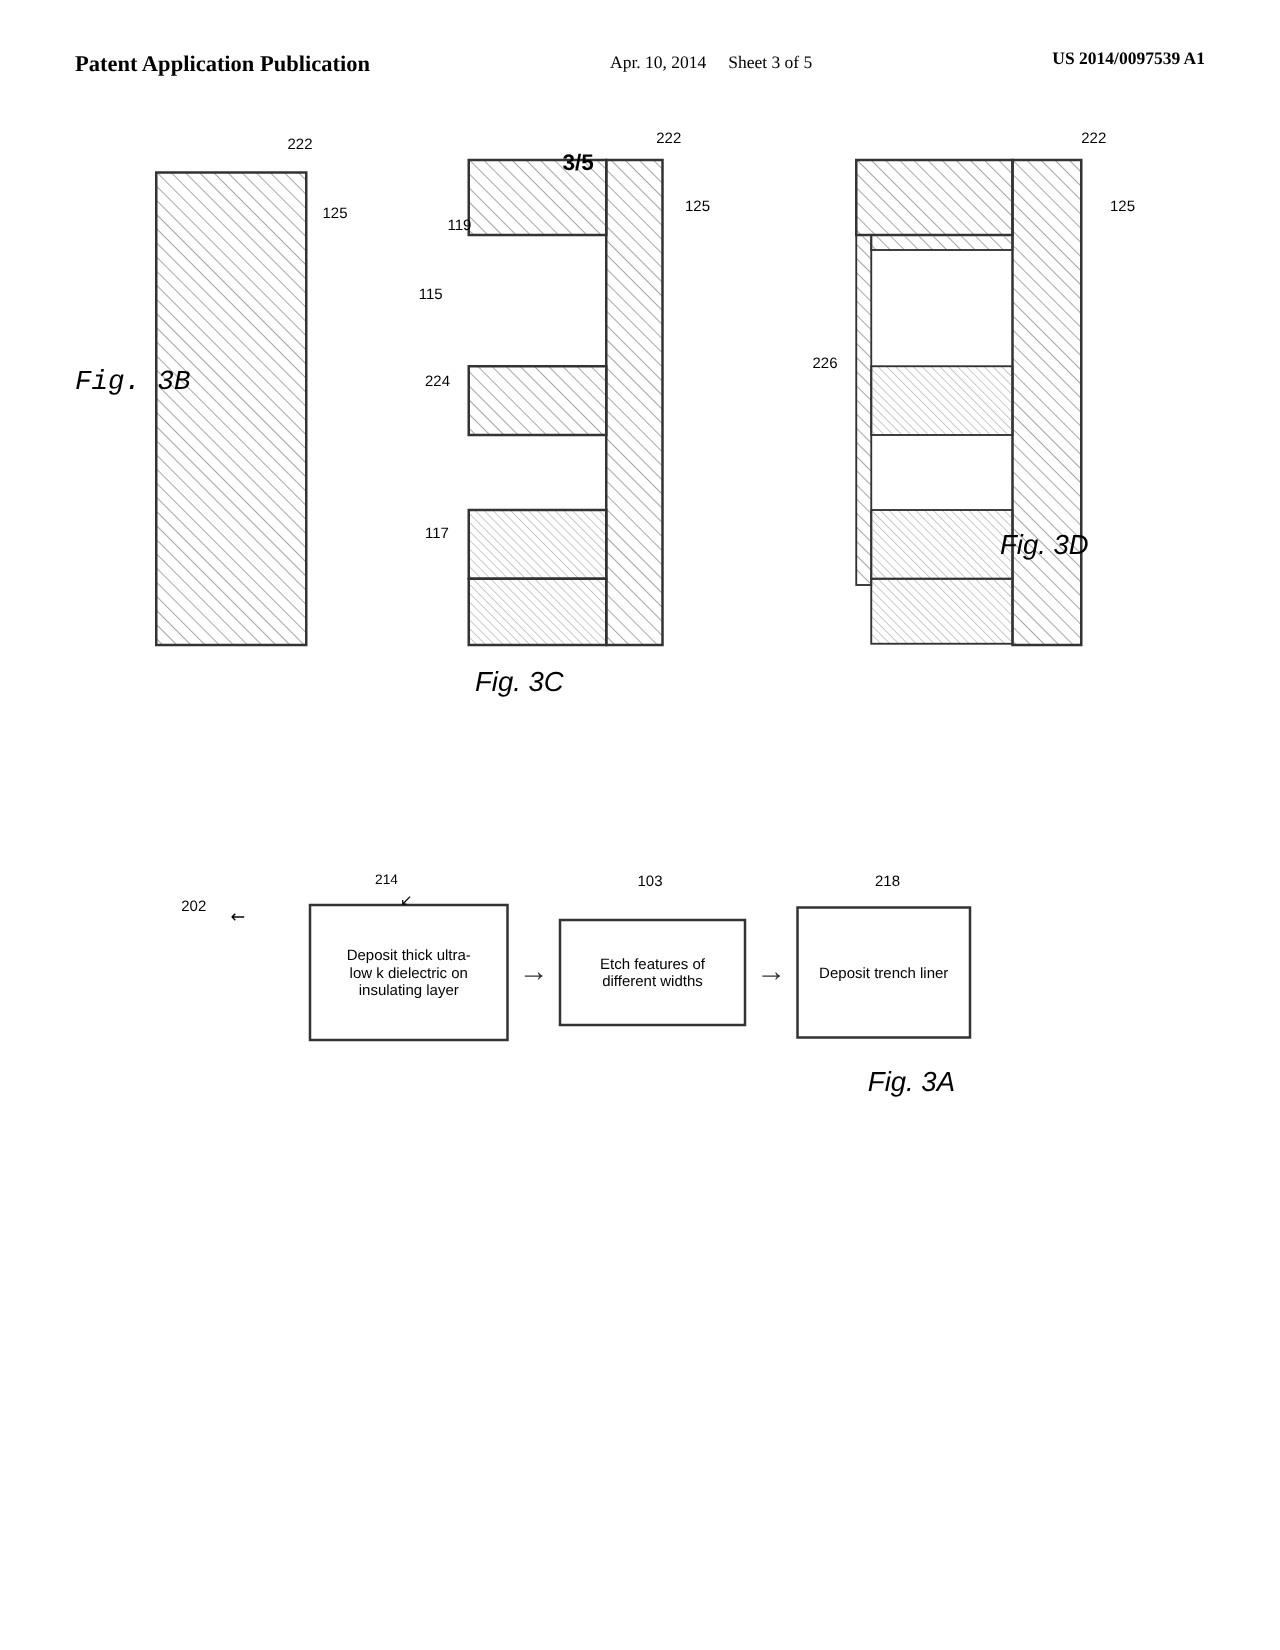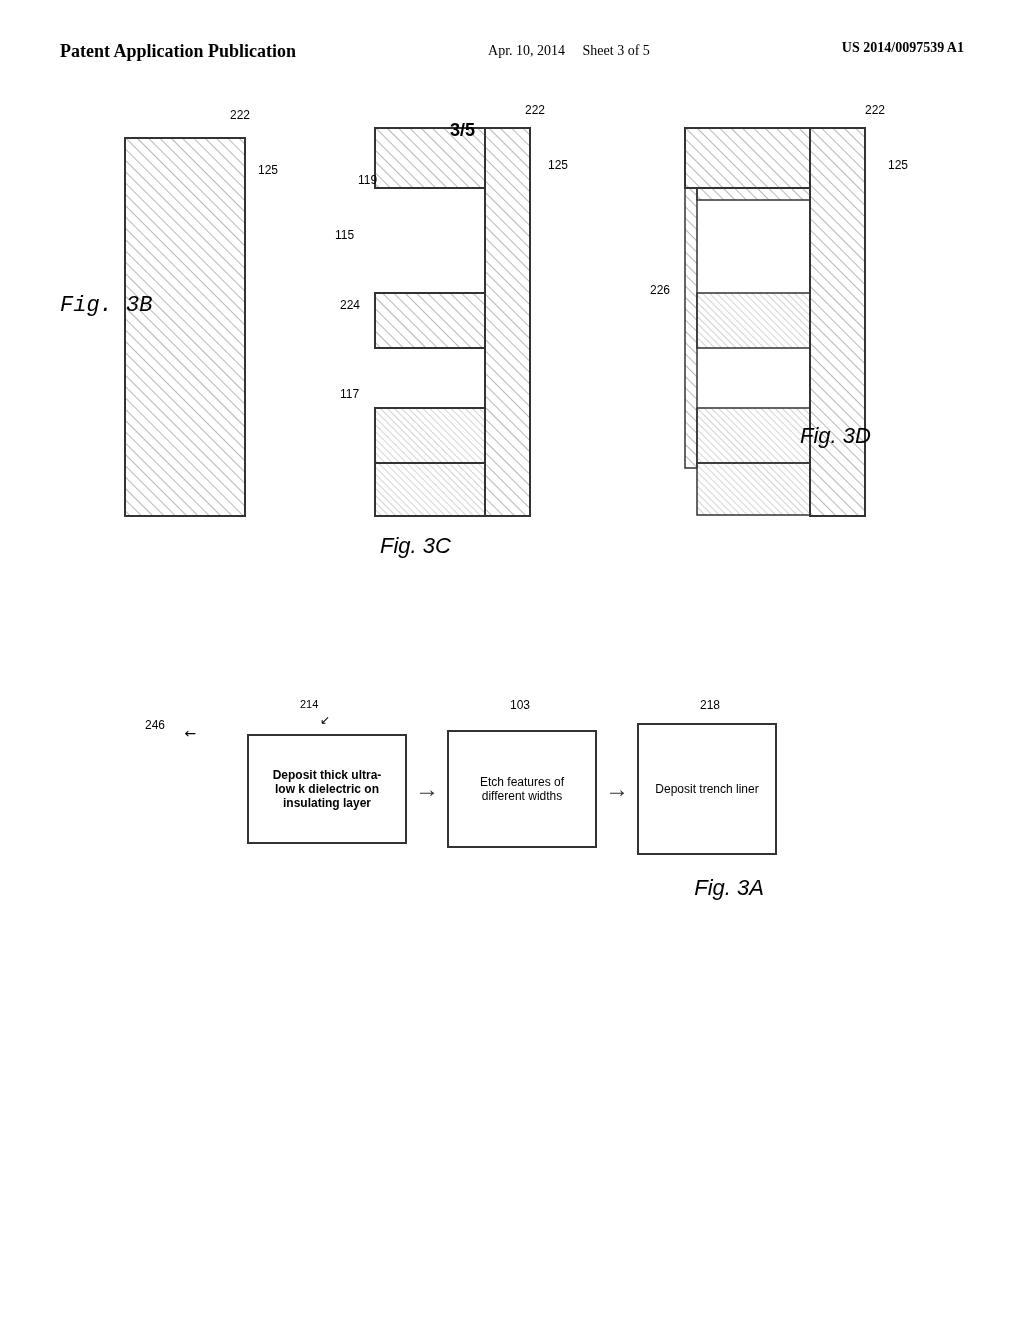--- a/index.html
+++ b/index.html
@@ -106,21 +106,21 @@
         
         <div style="position:absolute; top:50px; left:-25px; font-size:12px; font-family:Arial;margin-left:13px;">119</div>
 
         
         <div style="position:absolute; top:105px; left:-35px; font-size:12px; font-family:Arial;">115</div>
 
         
         <div style="position:absolute; top:175px; left:-30px; font-size:12px; font-family:Arial;">224</div>
 
         
-        <div style="position:absolute; top:264px; left:-30px; font-size:12px; font-family:Arial;">117</div>
+        <div style="position:absolute; top:296px; left:-30px; font-size:12px; font-family:Arial;">117</div>
 
         <svg width="170" height="400">
           <defs>
             <pattern id="hatch3c" patternUnits="userSpaceOnUse" width="8" height="8" patternTransform="rotate(-45)">
               <line x1="0" y1="0" x2="0" y2="8" stroke="#888" stroke-width="1.2"></line>
             </pattern>
             <pattern id="hatchdense" patternUnits="userSpaceOnUse" width="5" height="5" patternTransform="rotate(-45)">
               <line x1="0" y1="0" x2="0" y2="5" stroke="#aaa" stroke-width="1"></line>
             </pattern>
           </defs>
@@ -180,48 +180,48 @@
 
         
         <div style="position:absolute; left:120px; top:300px; font-style:italic; font-size:22px; font-family:Arial;">Fig. 3D</div>
       </div>
 
     </div>
 
     <div style="position: relative; width: 100%; margin-top: 40px;">
 
       <div style="position:absolute; left:85px; top:55px; font-size:12px; font-family:Arial;">
-        <span>246</span>
+        <span>202</span>
       </div>
 
       <div style="position:absolute; left:125px; top:62px; font-size:14px; font-family:Arial; transform:rotate(45deg);">↙</div>
 
       <div style="position:absolute; left:240px; top:35px; font-size:11px; font-family:Arial;">214</div>
 
       <div style="position:absolute; left:260px; top:50px; font-size:12px; font-family:Arial;">↙</div>
 
       <div style="position:absolute; left:450px; top:35px; font-size:12px; font-family:Arial;">103</div>
 
       <div style="position:absolute; left:640px; top:35px; font-size:12px; font-family:Arial;">218</div>
 
       <div style="display:flex; align-items:center; justify-content:center; padding: 60px 60px 0 60px; gap:0;">
 
-        <div style="width:160px; height:110px; border:2px solid #333; display:flex; align-items:center; justify-content:center; padding:22px; text-align:center; font-size:12px; font-family:Arial; background:#fff;font-weight:bold;">
+        <div style="width:160px; height:110px; border:2px solid #333; display:flex; align-items:center; justify-content:center; padding:22px; text-align:center; font-size:12px; font-family:Arial; background:#fff;">
           <span>Deposit thick ultra-low k dielectric on insulating layer</span>
         </div>
 
         <div style="font-size:24px; margin:0 8px; color:#333;">→</div>
 
-        <div style="width:150px; height:118px; border:2px solid #333; display:flex; align-items:center; justify-content:center; padding:10px; text-align:center; font-size:12px; font-family:Arial; background:#fff;">
+        <div style="width:150px; height:86px; border:2px solid #333; display:flex; align-items:center; justify-content:center; padding:10px; text-align:center; font-size:12px; font-family:Arial; background:#fff;">
           <span>Etch features of different widths</span>
         </div>
 
         <div style="font-size:24px; margin:0 8px; color:#333;">→</div>
 
-        <div style="width:140px; height:132px; border:2px solid #333; display:flex; align-items:center; justify-content:center; padding:10px; text-align:center; font-size:12px; font-family:Arial; background:#fff;">
+        <div style="width:140px; height:106px; border:2px solid #333; display:flex; align-items:center; justify-content:center; padding:10px; text-align:center; font-size:12px; font-family:Arial; background:#fff;">
           <span>Deposit trench liner</span>
         </div>
 
       </div>
 
       <div style="text-align:right; padding-right:200px; margin-top:20px;">
         <span style="font-style:italic; font-size:22px; font-family:Arial;">Fig. 3A</span>
       </div>
 
     </div>

